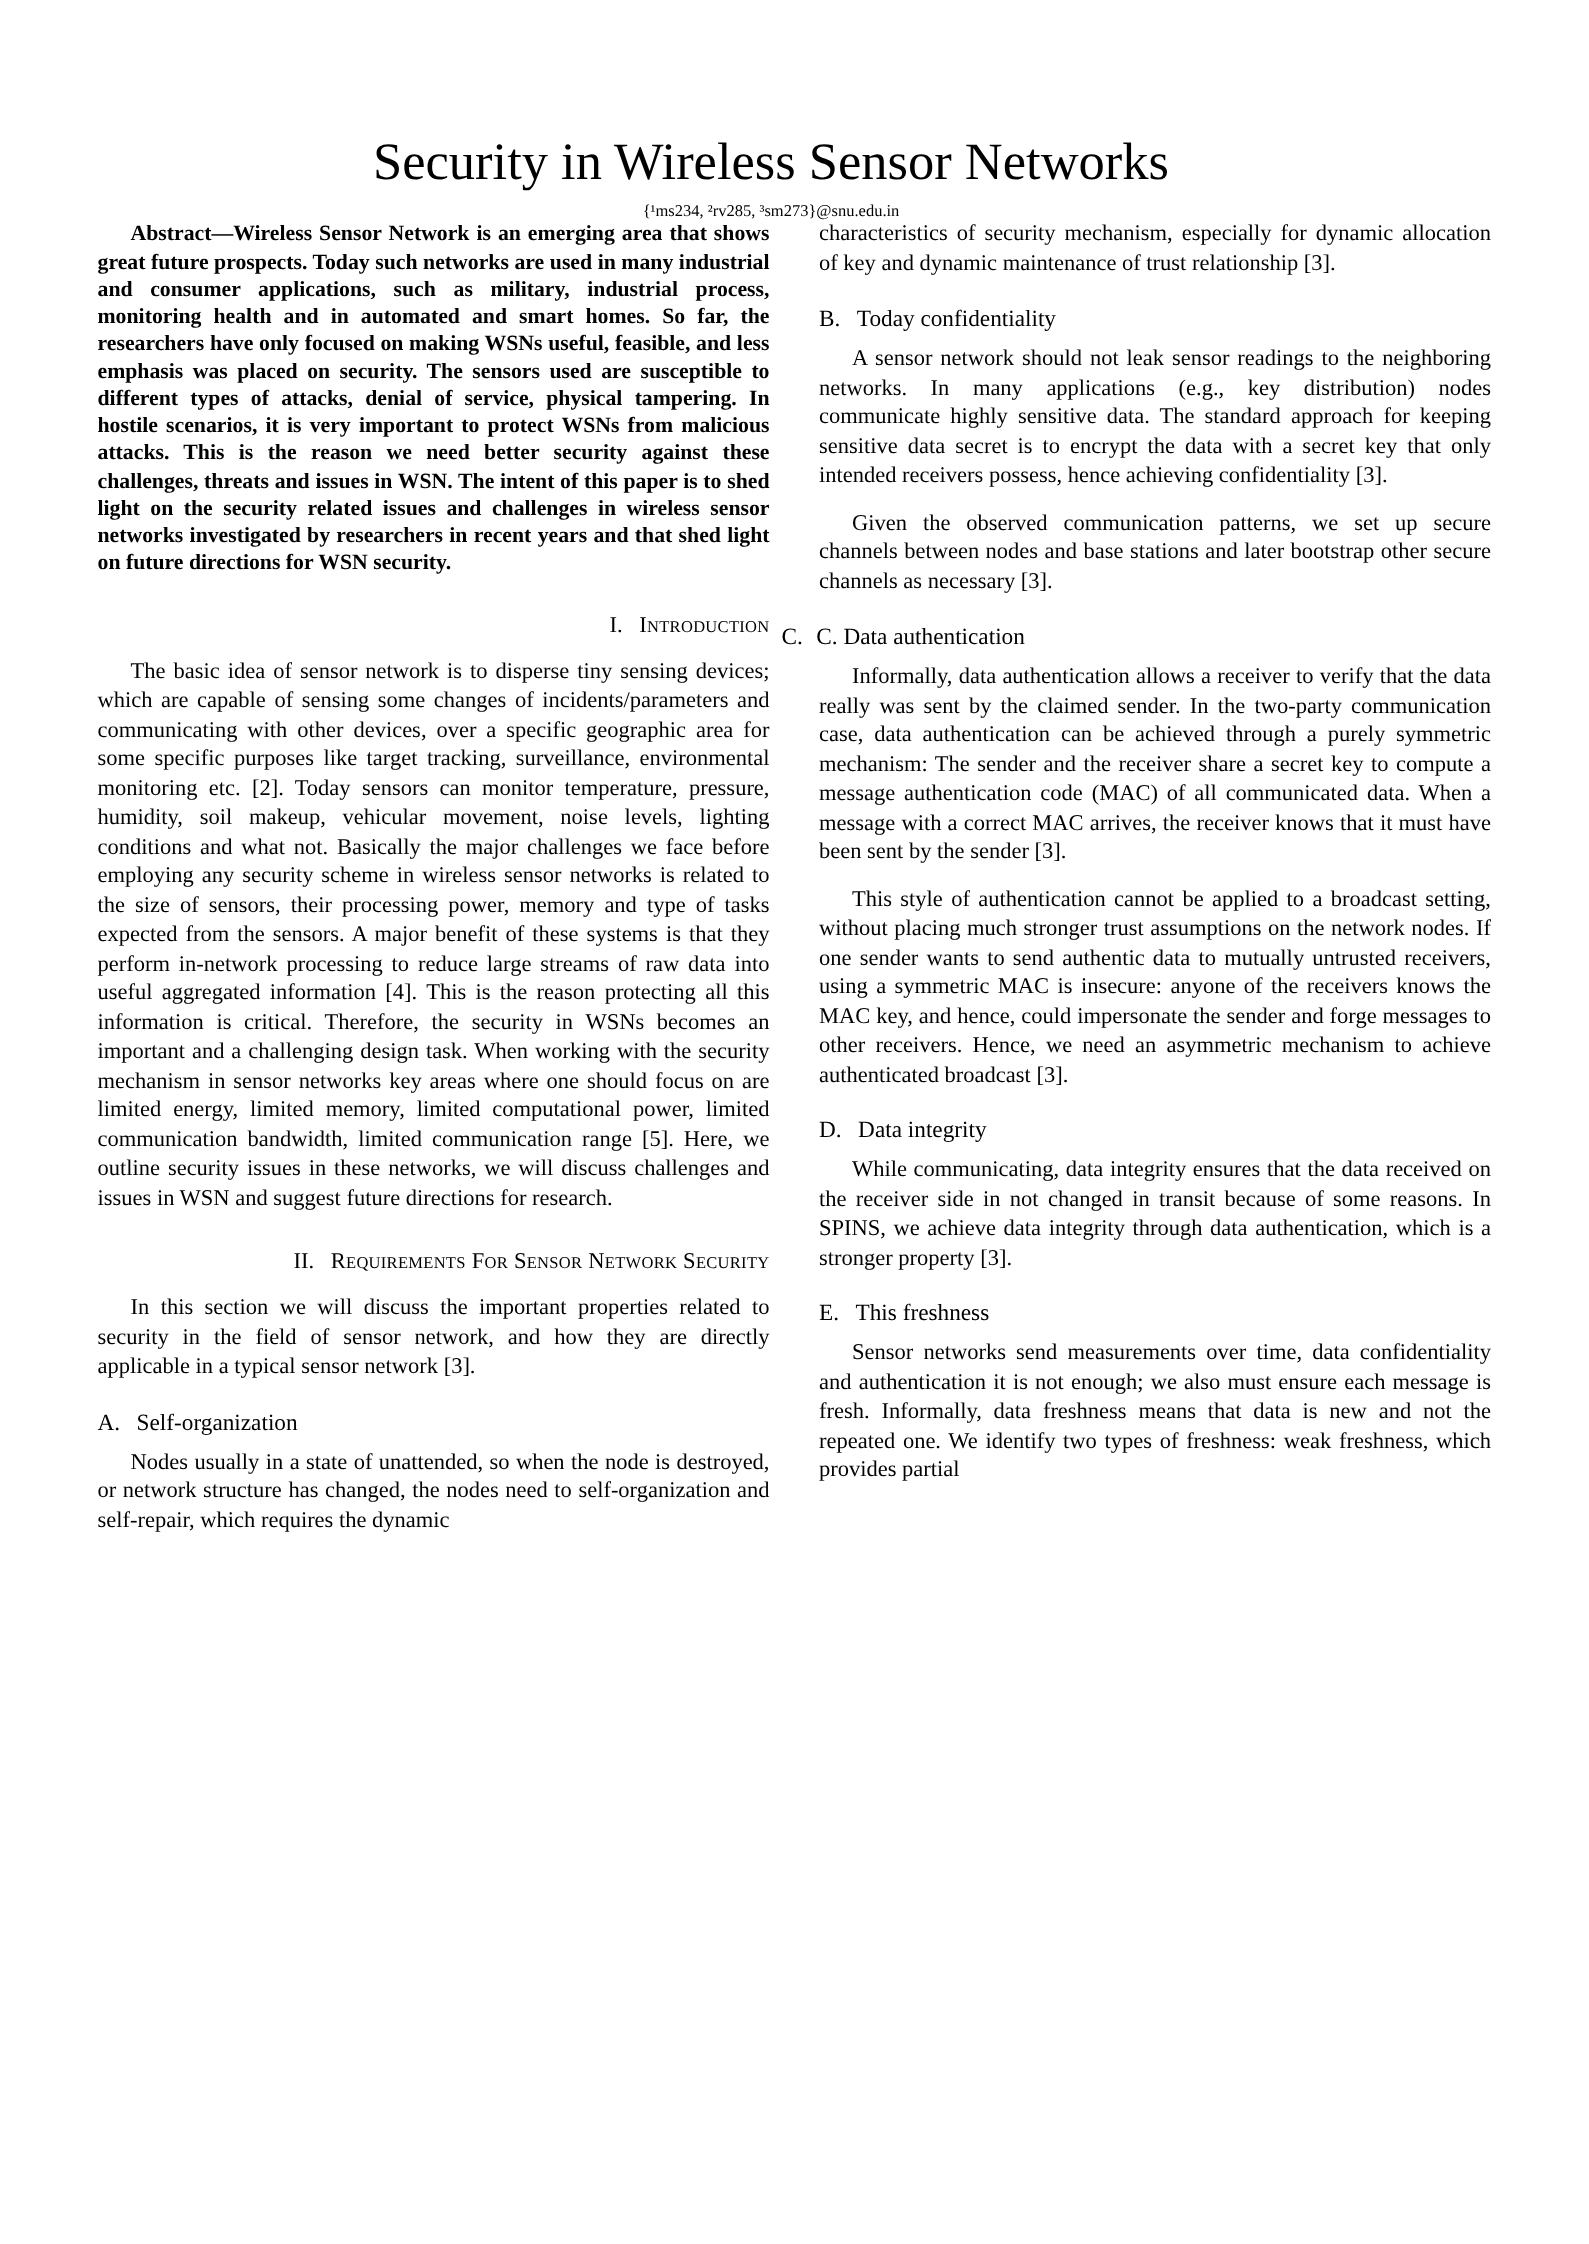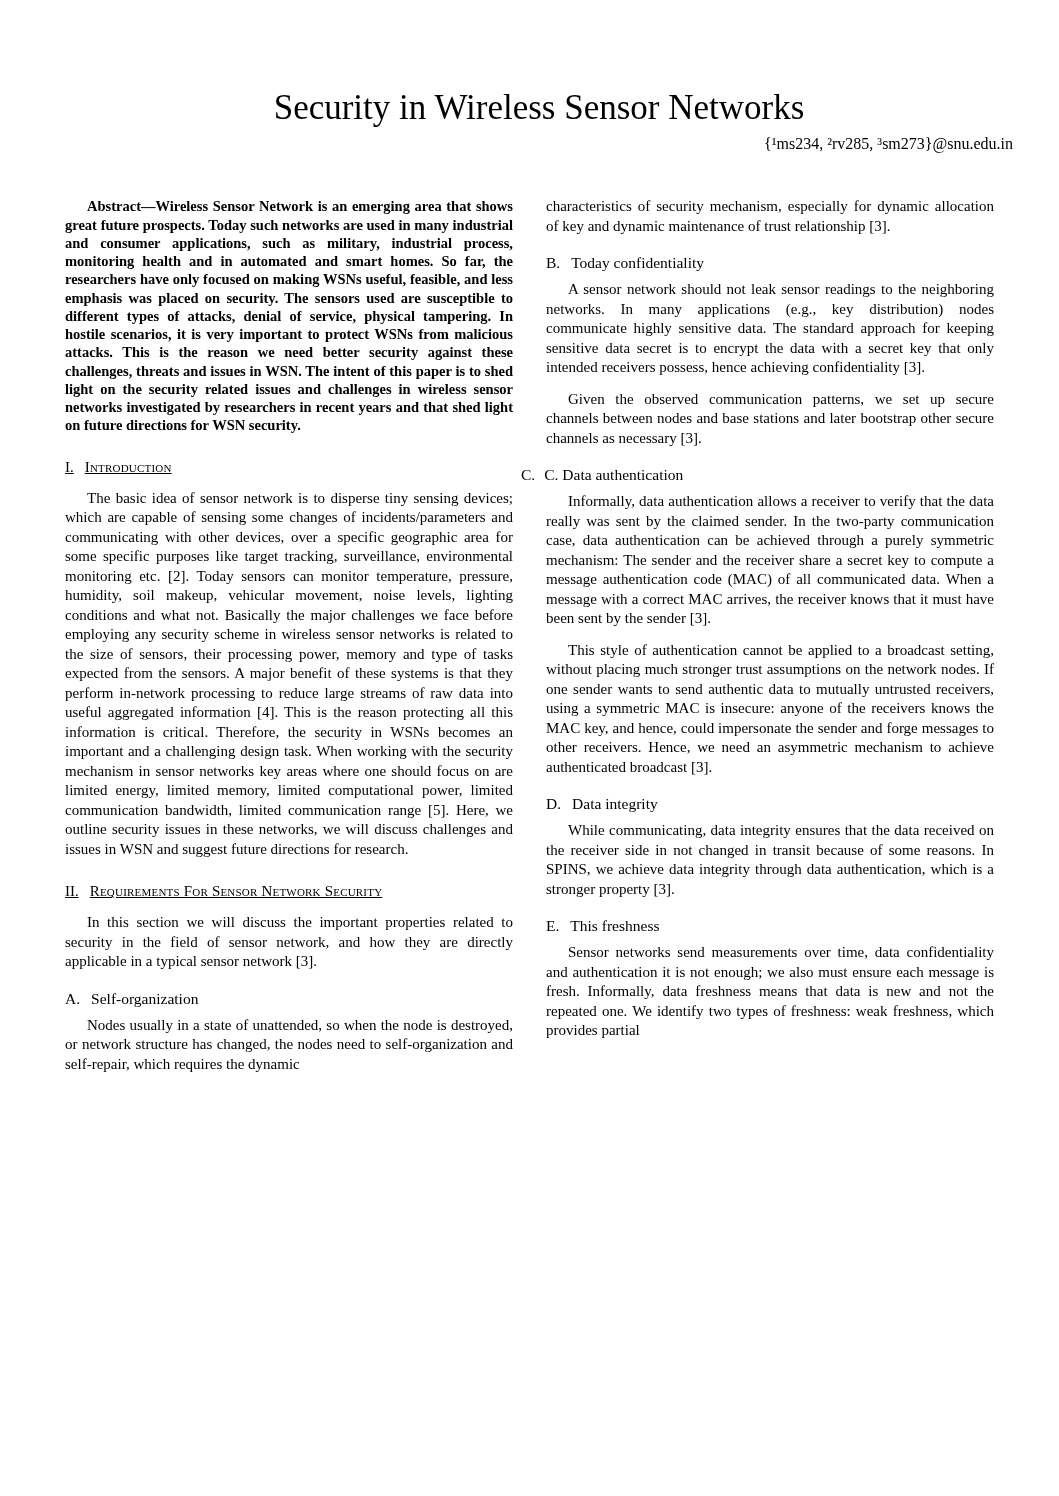--- a/index.html
+++ b/index.html
@@ -7,44 +7,43 @@
     padding: 0;
     background: #ffffff;
   }
   .page {
     width: 1059px;
     height: 1496px;
     background: #ffffff;
     color: #000000;
     font-family: "Liberation Serif", serif;
     box-sizing: border-box;
-    padding: 88px 46px 0 65px;
+    padding: 88px 96px 0 65px;
     overflow: hidden;
   }
   .title {
     text-align: center;
     font-size: 35px;
     line-height: 1.15;
     font-weight: normal;
     margin: 0;
   }
   .authors {
     text-align: center;
     font-size: 17px;
     margin-top: 47px;
   }
   .emails {
-    text-align: right;
-    font-size: 16px;
+    text-align: center;
+    font-size: 11px;
     margin-top: 7px;
   }
   .columns {
     display: flex;
     gap: 33px;
-    margin-top: 44px;
   }
   .col {
     width: 448px;
     flex: 0 0 448px;
   }
   .para {
     font-size: 15px;
     line-height: 1.3;
     text-align: justify;
     text-indent: 22px;
@@ -58,25 +57,24 @@
     font-size: 14.5px;
     line-height: 1.26;
     text-align: justify;
     text-indent: 22px;
     margin: 0 0 14px 0;
   }
   .keywords-para {
     margin-top: 8px;
   }
   .sec-heading {
-    text-align: left;
+    text-align: right;
     font-size: 15px;
     margin: 24px 0 13px 0;
     white-space: nowrap;
-    text-decoration: underline;
   }
   .sec-heading .sec-num {
     margin-right: 11px;
   }
   .sec-heading .sec-title {
     font-variant: small-caps;
     letter-spacing: 0.2px;
   }
   .sub-heading {
     font-size: 15.5px;

